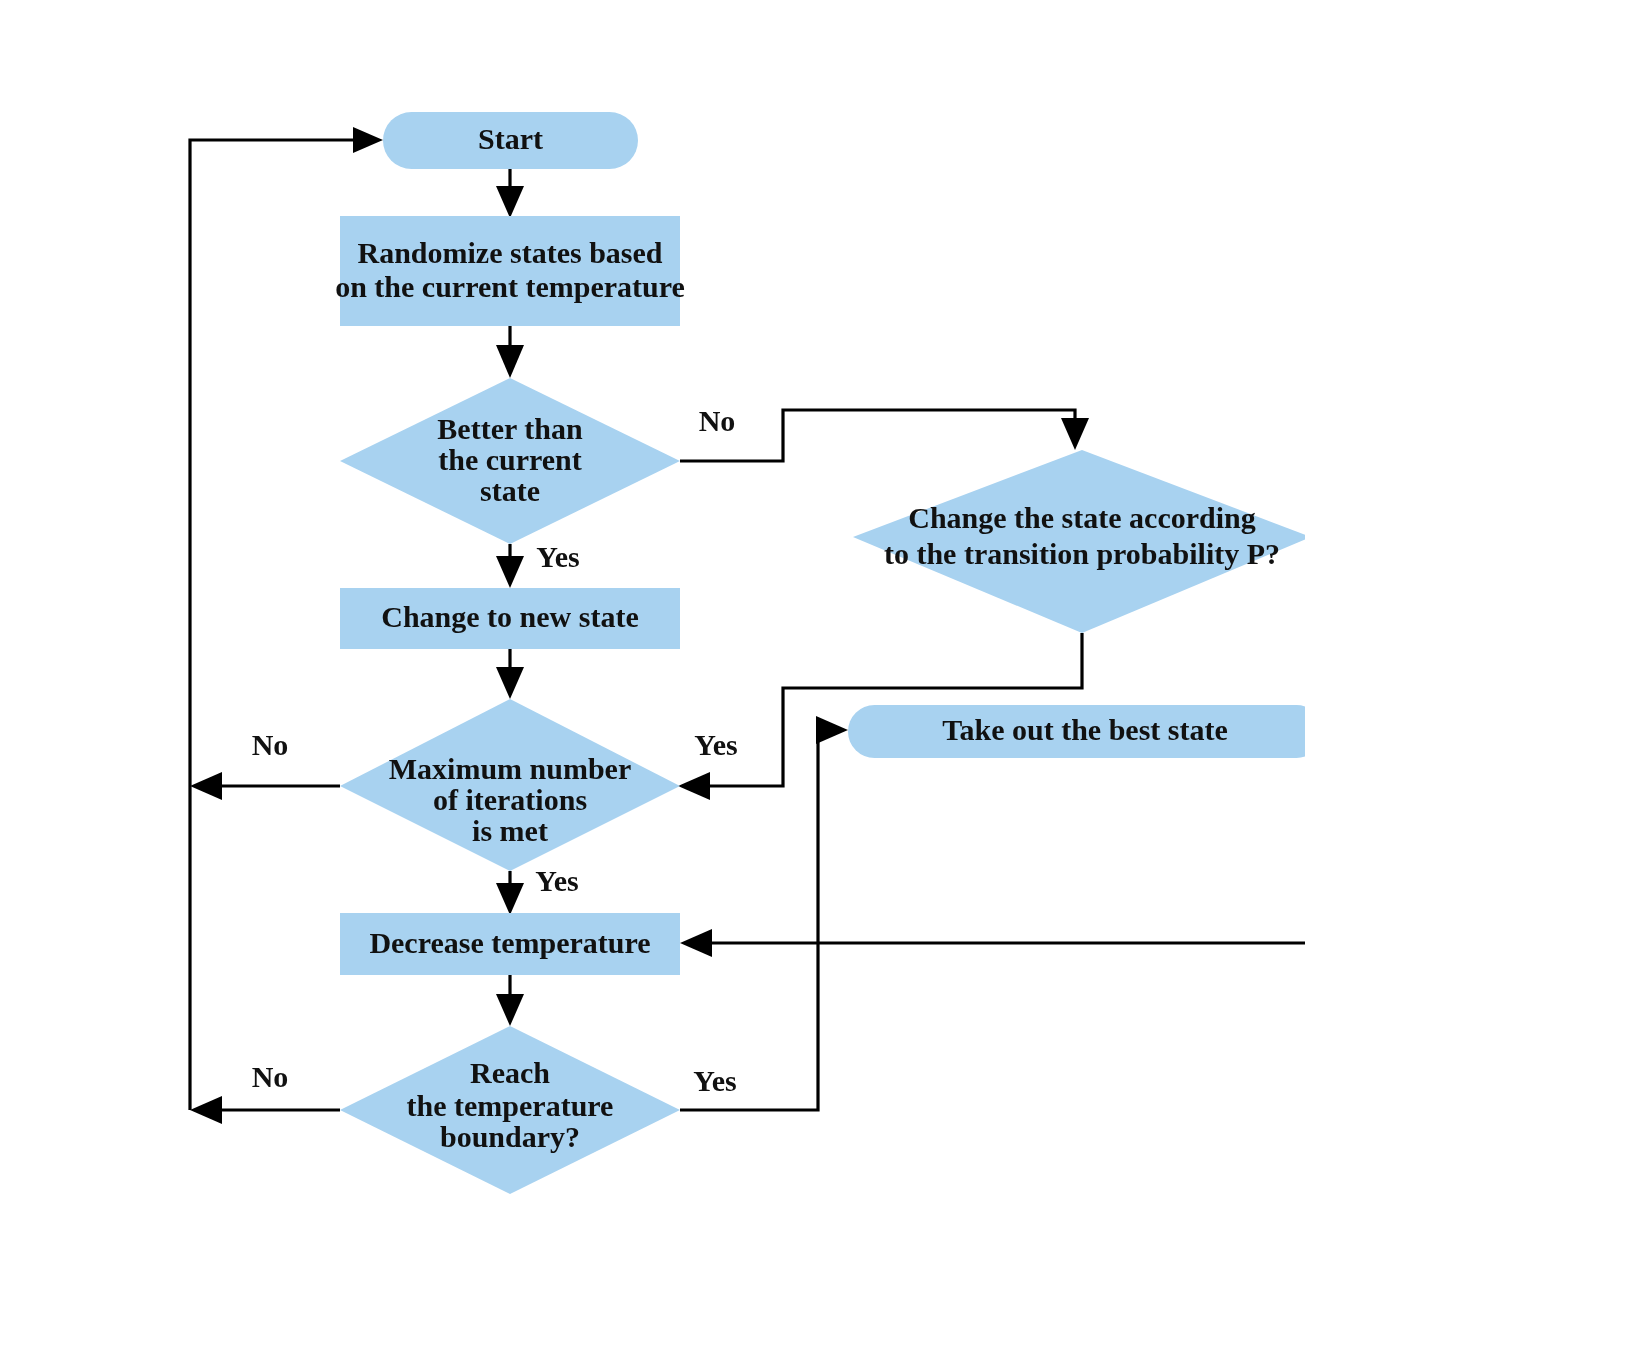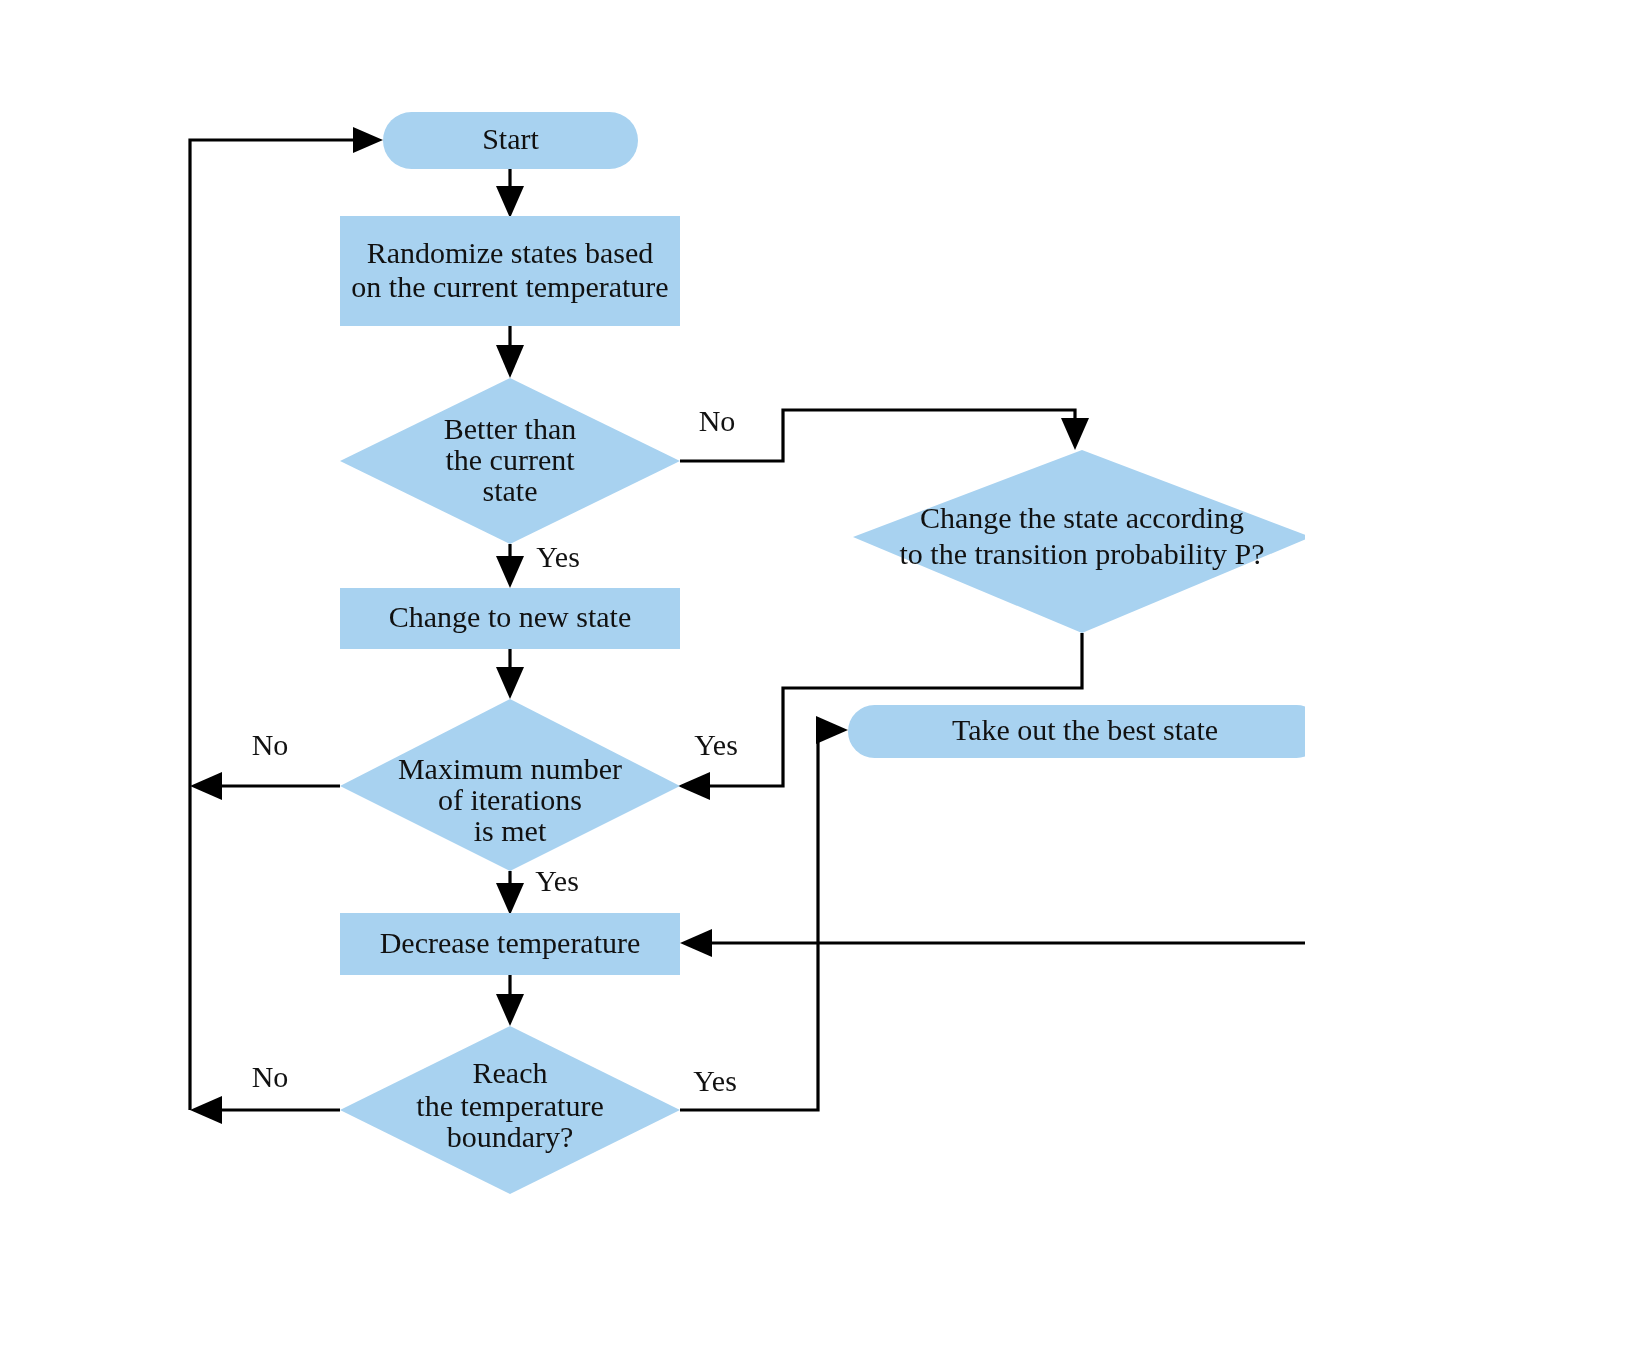--- a/index.html
+++ b/index.html
@@ -7,20 +7,21 @@
     padding: 0;
     background: #ffffff;
   }
   #canvas {
     position: relative;
     width: 1305px;
     height: 1355px;
     background: #ffffff;
     overflow: hidden;
     font-family: "Liberation Serif", "DejaVu Serif", serif;
+    font-weight: bold;
   }
   svg.flow {
     position: absolute;
     left: 0;
     top: 0;
     width: 1639px;
     height: 1355px;
   }
   .nodefill { fill: #a8d2f0; }
   .edge {

